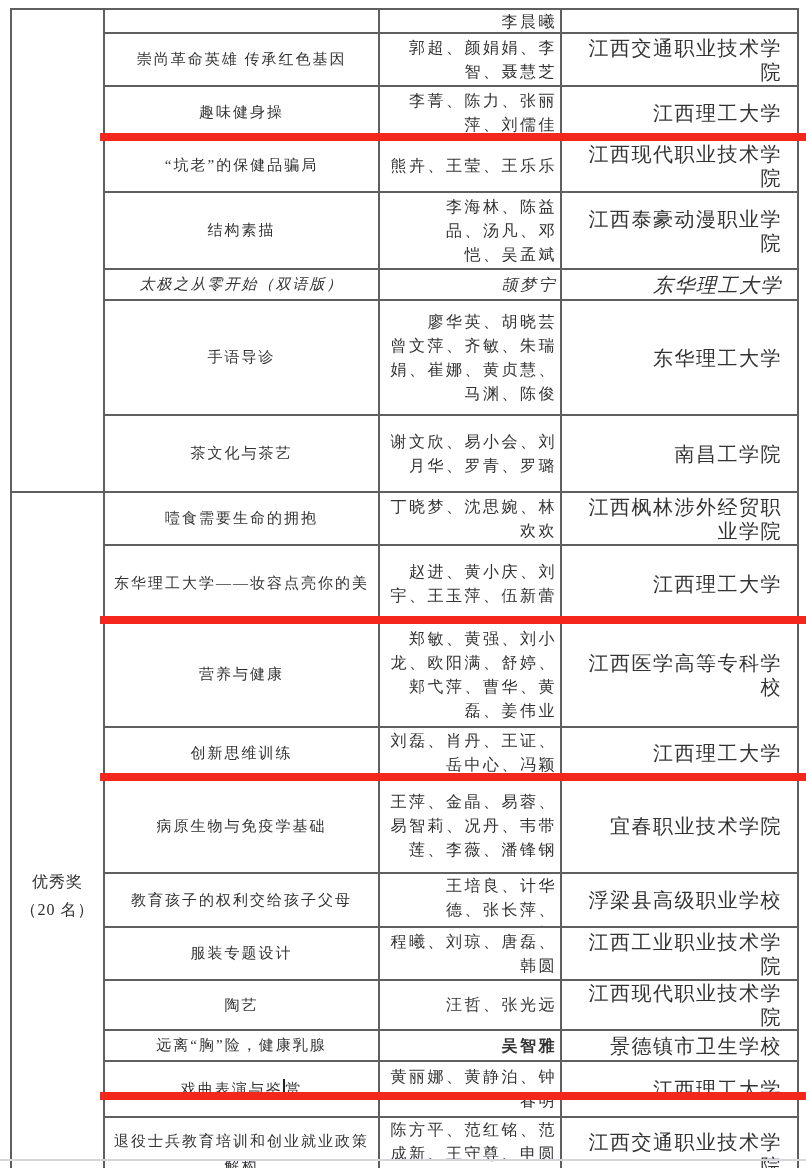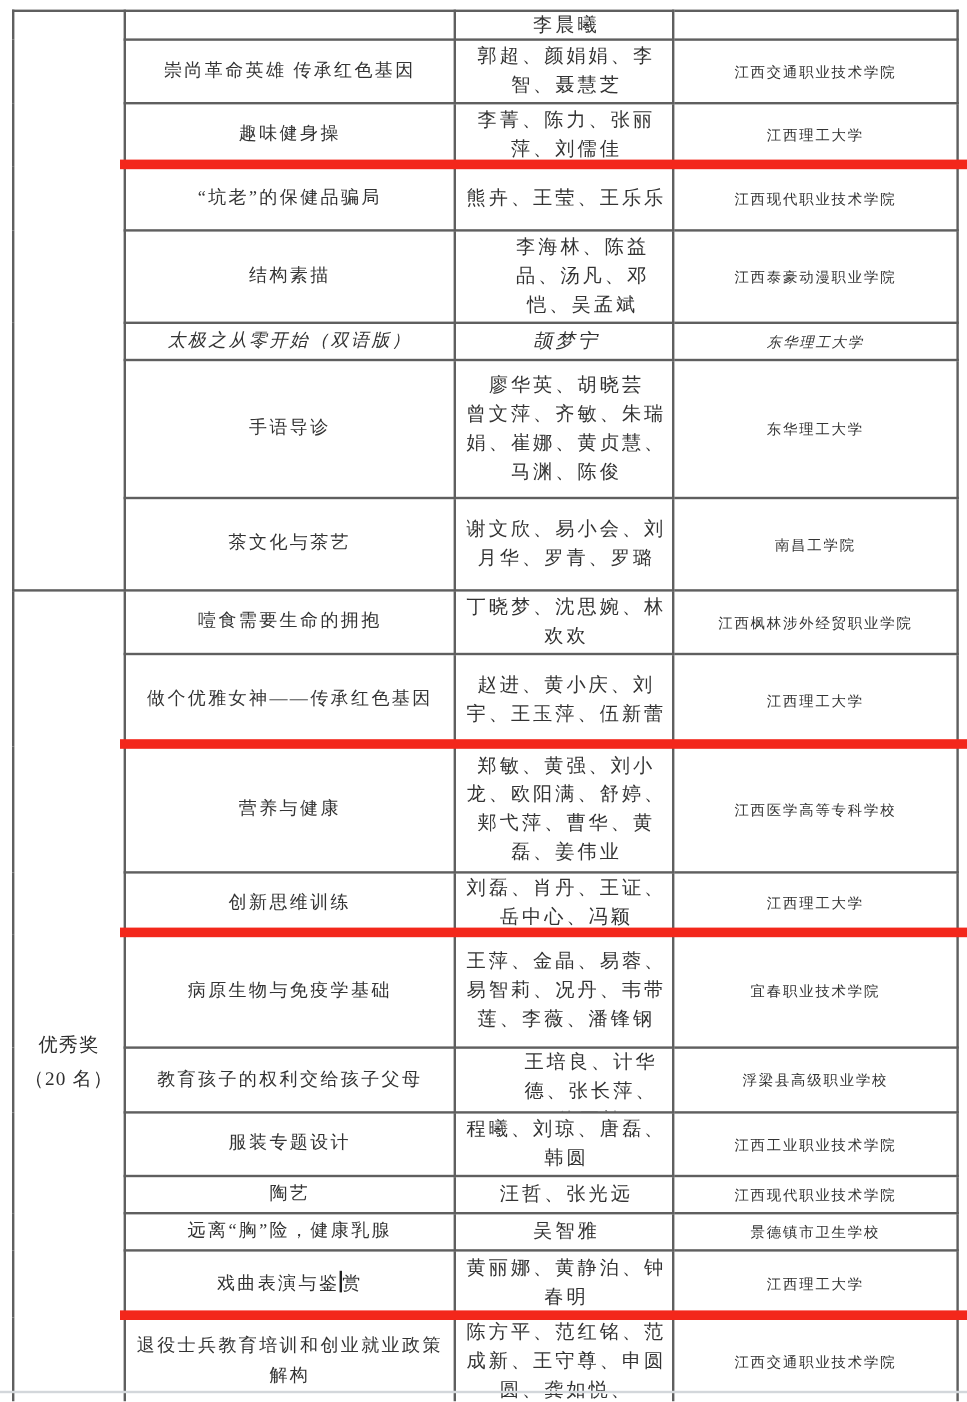--- a/index.html
+++ b/index.html
@@ -16,28 +16,28 @@
   }
   .award-cell{
     text-align:center;font-size:16px;letter-spacing:1px;line-height:28px;
     white-space:pre-line;color:#2e2e2e;
   }
   .award-cell.award-offset{padding-top:108px;}
   .course-cell{text-align:center;}
   .course-cell .cell-inner{
     font-size:15px;letter-spacing:2px;line-height:25px;padding:2px 6px;white-space:pre-line;
   }
-  .members-cell{text-align:center;}
+  .members-cell{text-align:right;}
   .members-cell .cell-inner{
     font-size:16px;letter-spacing:2.5px;line-height:24px;padding:0 3px 0 7px;
     overflow:hidden;white-space:pre-line;
   }
   .school-cell{text-align:center;}
   .school-cell .cell-inner{
-    font-size:12px;letter-spacing:1.5px;line-height:24px;padding:0 3px;white-space:pre-line;
+    font-size:20px;letter-spacing:1.5px;line-height:24px;padding:0 15px;white-space:pre-line;text-align:right;
   }
   .caret{
     display:inline-block;width:1.5px;height:18px;background:#222;
     vertical-align:-3px;margin:0 0.5px;
   }
   .red-line{
     position:absolute;left:100px;width:706px;height:8px;background:#f3271b;z-index:5;
   }
   .page-edge{
     position:absolute;left:0;top:1159px;width:806px;height:2px;background:#d3d7db;z-index:1;
@@ -153,21 +153,21 @@
           </td>
           <td class="members-cell">
             <div class="cell-inner" style="max-height: 51px;">丁晓梦、沈思婉、林欢欢</div>
           </td>
           <td class="school-cell">
             <div class="cell-inner">江西枫林涉外经贸职业学院</div>
           </td>
         </tr>
         <tr style="height: 77px;">
           <td class="course-cell">
-            <div class="cell-inner">做个优雅女神——传承红色基因</div>
+            <div class="cell-inner">东华理工大学——妆容点亮你的美</div>
           </td>
           <td class="members-cell">
             <div class="cell-inner" style="max-height: 75px;">赵进、黄小庆、刘宇、王玉萍、伍新蕾</div>
           </td>
           <td class="school-cell">
             <div class="cell-inner">江西理工大学</div>
           </td>
         </tr>
         <tr style="height: 105px;">
           <td class="course-cell">
@@ -233,21 +233,21 @@
           </td>
           <td class="school-cell">
             <div class="cell-inner">江西现代职业技术学院</div>
           </td>
         </tr>
         <tr style="height: 28px;">
           <td class="course-cell">
             <div class="cell-inner">远离“胸”险，健康乳腺</div>
           </td>
           <td class="members-cell">
-            <div class="cell-inner" style="max-height: 26px;">吴智雅</div>
+            <div class="cell-inner" style="max-height: 26px; font-weight: bold;">吴智雅</div>
           </td>
           <td class="school-cell">
             <div class="cell-inner">景德镇市卫生学校</div>
           </td>
         </tr>
         <tr style="height: 56px;">
           <td class="course-cell">
             <div class="cell-inner">戏曲表演与鉴<span class="caret"></span>赏</div>
           </td>
           <td class="members-cell">

